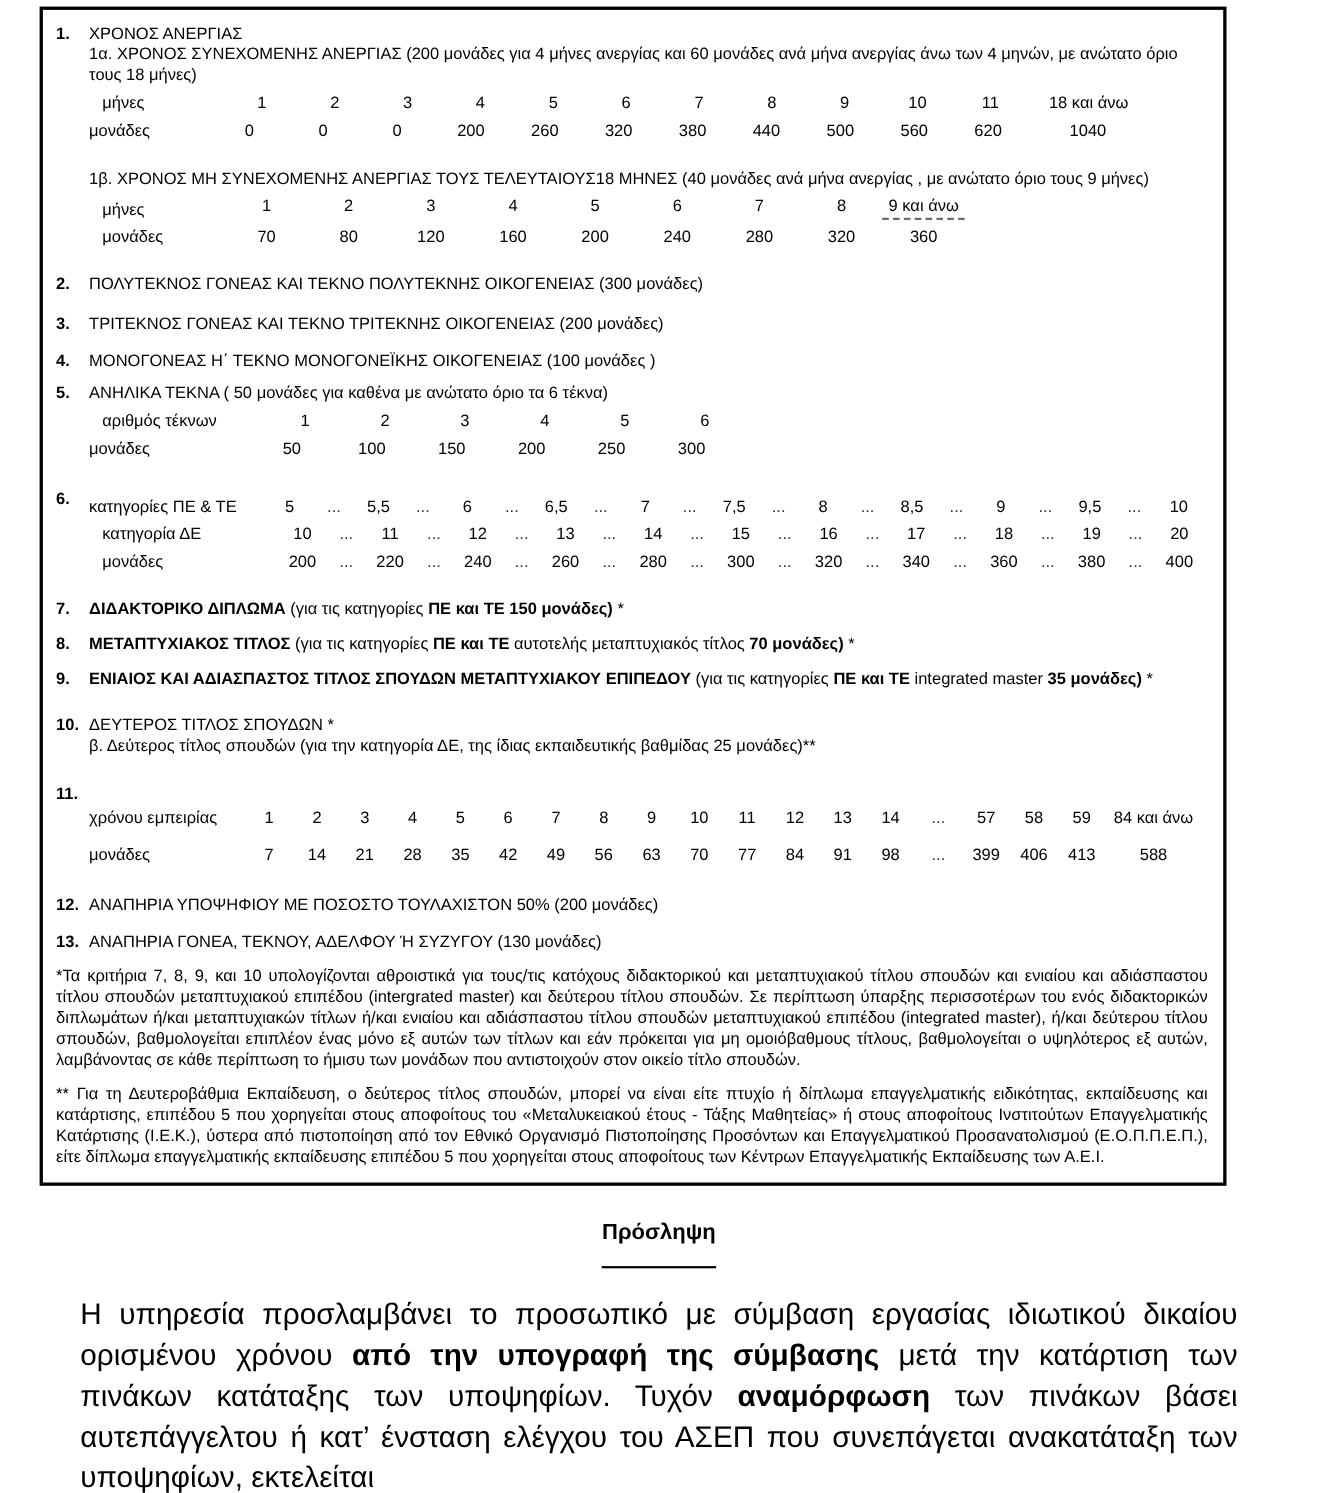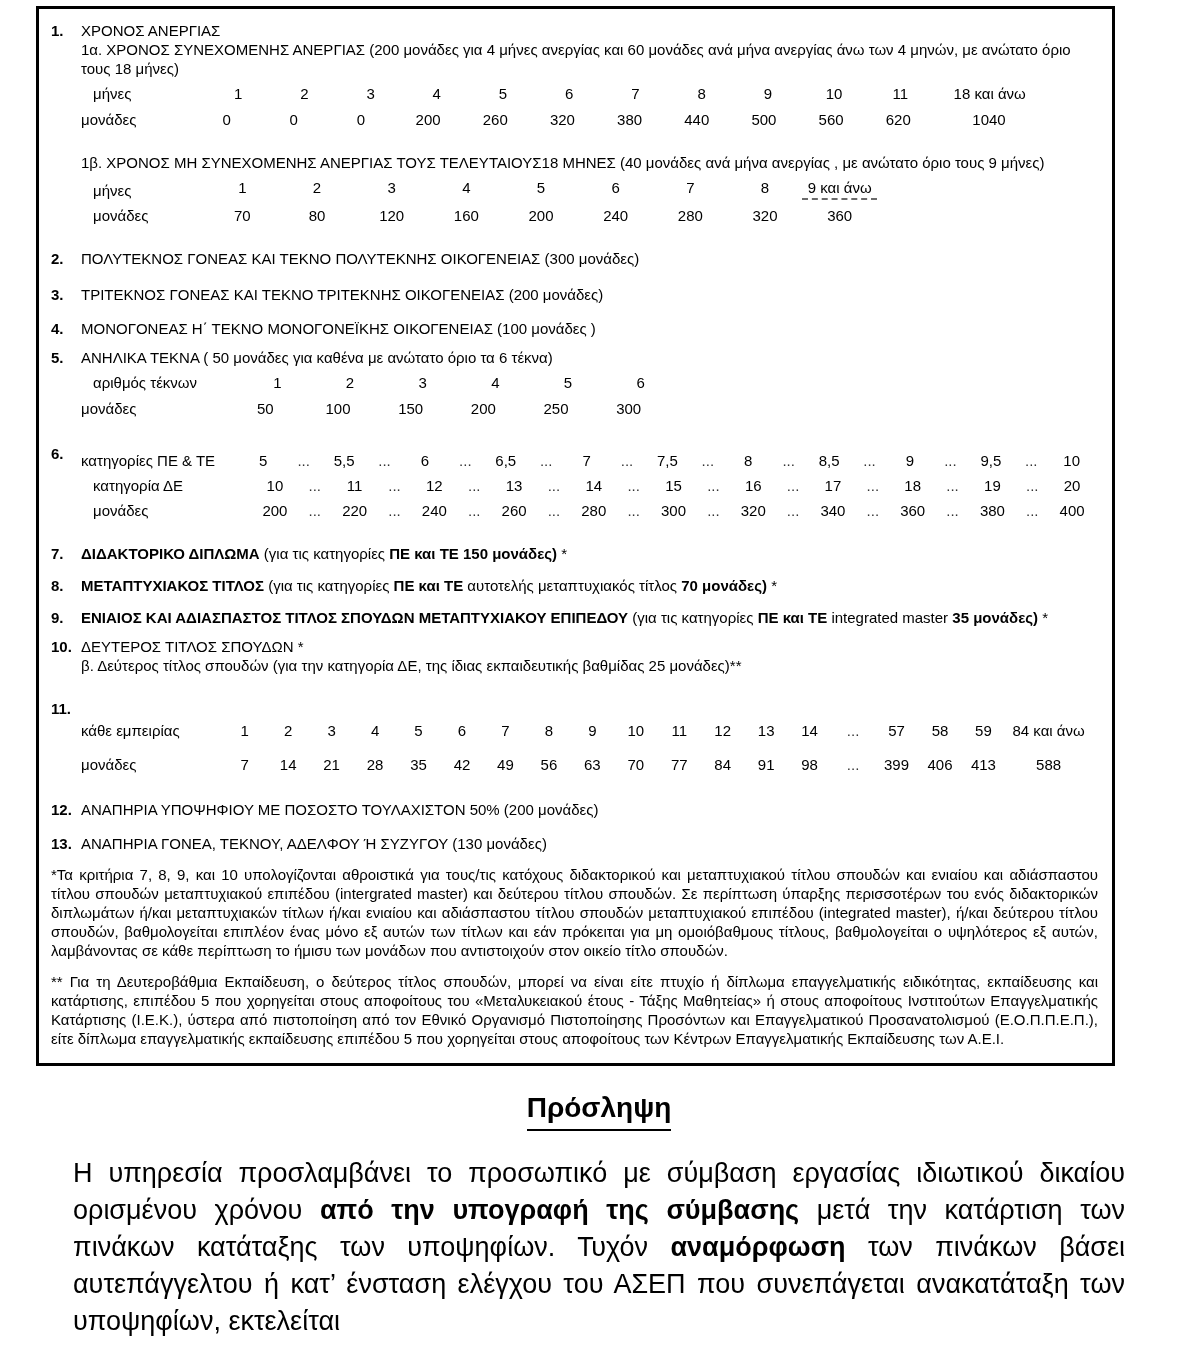--- a/index.html
+++ b/index.html
@@ -30,27 +30,27 @@
   
   .w-lbl6{width:162px;}
   .c6{flex:1;margin-right:6px;}
   
   .w-lblE{width:142px;}
   .cE{flex:1;margin-right:6px;}
   .cE .cell:last-child{flex:2;}
   .dots{color:#333;}
   
   .mt6{margin-top:6px;margin-left:12px;}  .mt7{margin-top:7px;}
-  .mt10{margin-top:10px;}.mt11{margin-top:10px;}.mt12{margin-top:24px;}
+  .mt10{margin-top:10px;}.mt11{margin-top:23px;}.mt12{margin-top:24px;}
   .mt13{margin-top:13px;}.mt15{margin-top:15px;}.mt17{margin-top:17px;}.mt22{margin-top:22px;}.mt26{margin-top:26px;}
   .fn{font-weight:normal;text-align:justify;margin-top:12px;}
   
   .hiring-head-wrap{width:1052px;margin:26px 0 0 73px;text-align:center;}
-  .hiring-head{display:inline-block;font-weight:bold;font-size:28px;line-height:32px;
-               border-bottom:2px solid #000;padding-bottom:5px;}
+  .hiring-head{display:inline-block;font-weight:bold;font-size:20px;line-height:32px;
+               border-bottom:2px solid #000;padding-bottom:15px;}
   .hiring-para{width:1052px;margin:24px 0 0 73px;font-size:27px;line-height:37px;
                text-align:justify;}
 </style>
 </head>
 <body>
 
 <div class="box">
 
   <div class="item">
     <span class="num">1.</span>
@@ -277,21 +277,21 @@
     <div class="content">
       <div class="hdr">ΔΕΥΤΕΡΟΣ ΤΙΤΛΟΣ ΣΠΟΥΔΩΝ  *</div>
       <div class="hdr">β. Δεύτερος τίτλος σπουδών (για την κατηγορία ΔΕ, της ίδιας εκπαιδευτικής βαθμίδας 25 μονάδες)**</div>
     </div>
   </div>
 
   <div class="item mt12">
     <span class="num">11.</span>
     <div class="content">
       <div class="trow mt22">
-        <span class="lbl w-lblE">κάθε εμπειρίας</span>
+        <span class="lbl w-lblE">χρόνου εμπειρίας</span>
         <div class="cells cE">
             <span class="cell">1</span>
             <span class="cell">2</span>
             <span class="cell">3</span>
             <span class="cell">4</span>
             <span class="cell">5</span>
             <span class="cell">6</span>
             <span class="cell">7</span>
             <span class="cell">8</span>
             <span class="cell">9</span>

